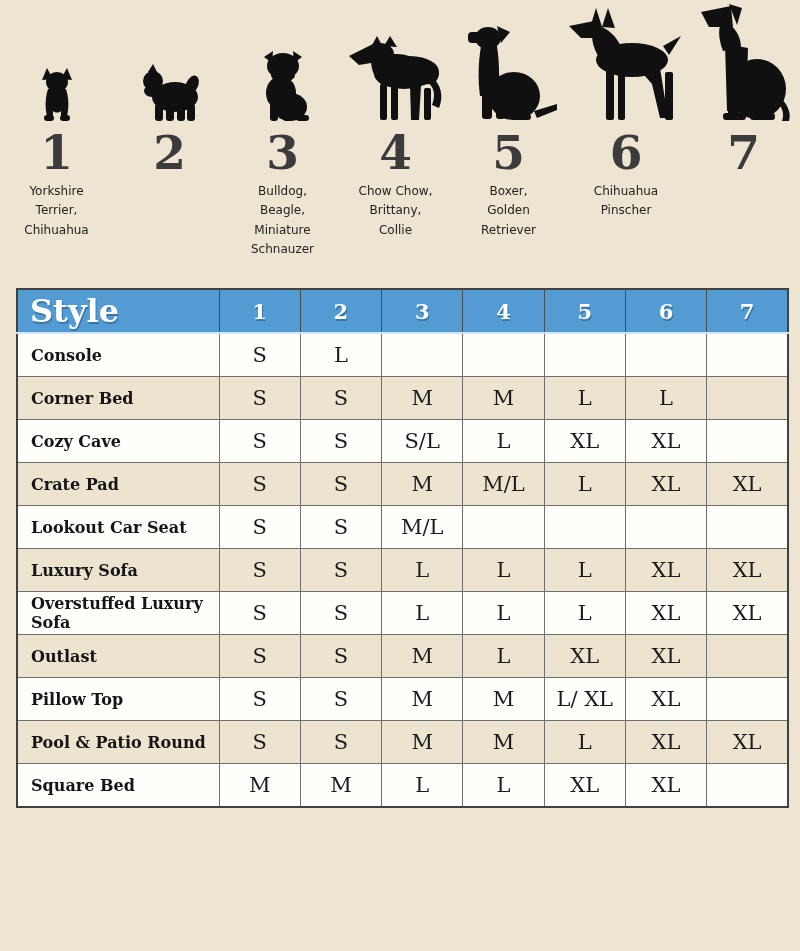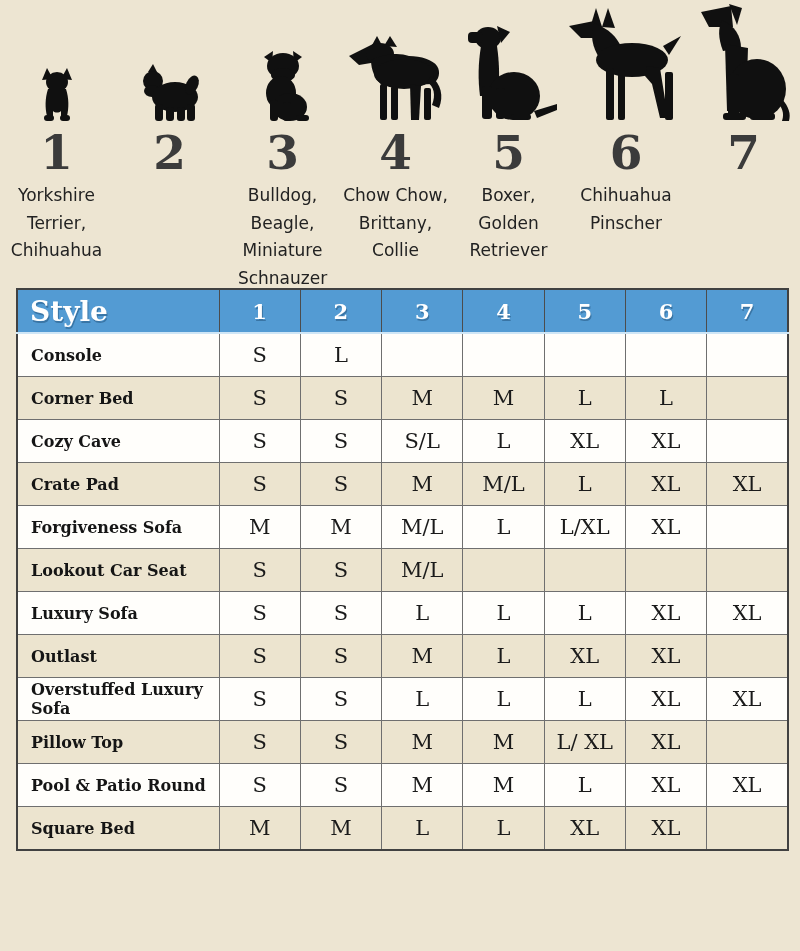--- a/index.html
+++ b/index.html
@@ -24,21 +24,21 @@
   .dog-box svg { display: block; fill: #101010; overflow: visible; }
   .dog-number {
     font-family: "DejaVu Serif", serif;
     font-weight: bold;
     font-size: 47px;
     line-height: 1.15;
     color: #3b3b3b;
     margin-top: 4px;
   }
   .breed-label {
-    font-size: 17px;
+    font-size: 12px;
     line-height: 1.62;
     color: #222;
     text-align: center;
     white-space: pre-line;
     margin-top: 2px;
   }
   
   .size-table {
     width: 773px;
     margin-left: 16px;
@@ -55,21 +55,21 @@
     height: 40px;
     font-size: 21px;
     text-align: center;
     border: 1px solid #4c4c4c;
     border-bottom: 2px solid #cfe6f6;
     text-shadow: 1px 2px 0 rgba(36, 86, 128, 0.55);
   }
   .size-table thead th.style-head {
     text-align: left;
     padding-left: 12px;
-    font-size: 28px;
+    font-size: 32px;
   }
   .size-table tbody td {
     border: 1px solid #6f6f6f;
     height: 42px;
     padding: 0;
   }
   .size-table tbody tr:nth-child(odd)  { background: #FFFEFB; }
   .size-table tbody tr:nth-child(even) { background: #ECE4CF; }
   .style-cell {
     font-family: "DejaVu Serif", serif;
@@ -285,68 +285,58 @@
         <td class="style-cell">Crate Pad</td>
         <td class="size-cell">S</td>
         <td class="size-cell">S</td>
         <td class="size-cell">M</td>
         <td class="size-cell">M/L</td>
         <td class="size-cell">L</td>
         <td class="size-cell">XL</td>
         <td class="size-cell">XL</td>
       </tr>
       <tr>
-        <td class="style-cell">Forgiveness Sofa</td>
-        <td class="size-cell">M</td>
-        <td class="size-cell">M</td>
+        <td class="style-cell">Lookout Car Seat</td>
+        <td class="size-cell">S</td>
+        <td class="size-cell">S</td>
         <td class="size-cell">M/L</td>
-        <td class="size-cell">L</td>
-        <td class="size-cell">L/XL</td>
-        <td class="size-cell">XL</td>
-        <td class="size-cell"></td>
-      </tr>
-      <tr>
-        <td class="style-cell">Lookout Car Seat</td>
-        <td class="size-cell">S</td>
-        <td class="size-cell">S</td>
-        <td class="size-cell">M/L</td>
         <td class="size-cell"></td>
         <td class="size-cell"></td>
         <td class="size-cell"></td>
         <td class="size-cell"></td>
       </tr>
       <tr>
         <td class="style-cell">Luxury Sofa</td>
         <td class="size-cell">S</td>
         <td class="size-cell">S</td>
         <td class="size-cell">L</td>
         <td class="size-cell">L</td>
         <td class="size-cell">L</td>
         <td class="size-cell">XL</td>
         <td class="size-cell">XL</td>
       </tr>
       <tr>
+        <td class="style-cell">Overstuffed Luxury Sofa</td>
+        <td class="size-cell">S</td>
+        <td class="size-cell">S</td>
+        <td class="size-cell">L</td>
+        <td class="size-cell">L</td>
+        <td class="size-cell">L</td>
+        <td class="size-cell">XL</td>
+        <td class="size-cell">XL</td>
+      </tr>
+      <tr>
         <td class="style-cell">Outlast</td>
         <td class="size-cell">S</td>
         <td class="size-cell">S</td>
         <td class="size-cell">M</td>
         <td class="size-cell">L</td>
         <td class="size-cell">XL</td>
         <td class="size-cell">XL</td>
         <td class="size-cell"></td>
-      </tr>
-      <tr>
-        <td class="style-cell">Overstuffed Luxury Sofa</td>
-        <td class="size-cell">S</td>
-        <td class="size-cell">S</td>
-        <td class="size-cell">L</td>
-        <td class="size-cell">L</td>
-        <td class="size-cell">L</td>
-        <td class="size-cell">XL</td>
-        <td class="size-cell">XL</td>
       </tr>
       <tr>
         <td class="style-cell">Pillow Top</td>
         <td class="size-cell">S</td>
         <td class="size-cell">S</td>
         <td class="size-cell">M</td>
         <td class="size-cell">M</td>
         <td class="size-cell">L/ XL</td>
         <td class="size-cell">XL</td>
         <td class="size-cell"></td>

